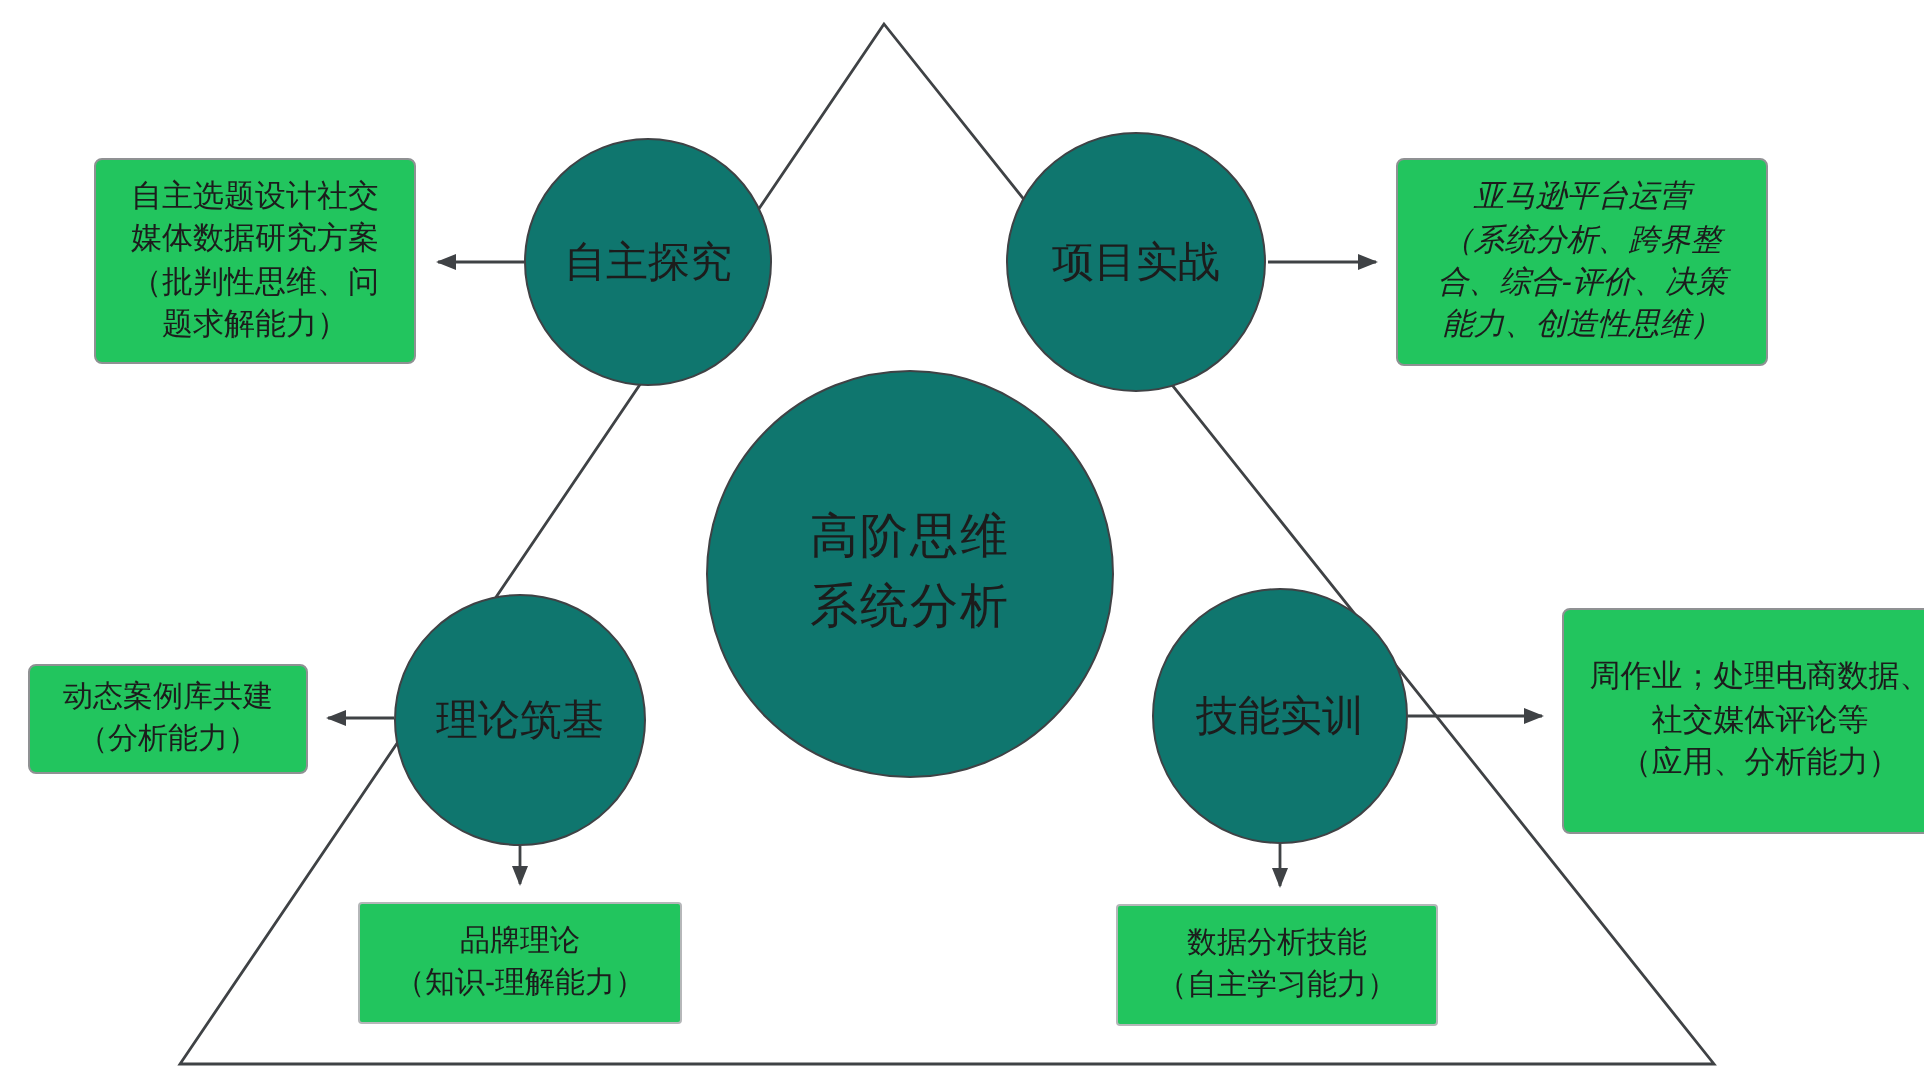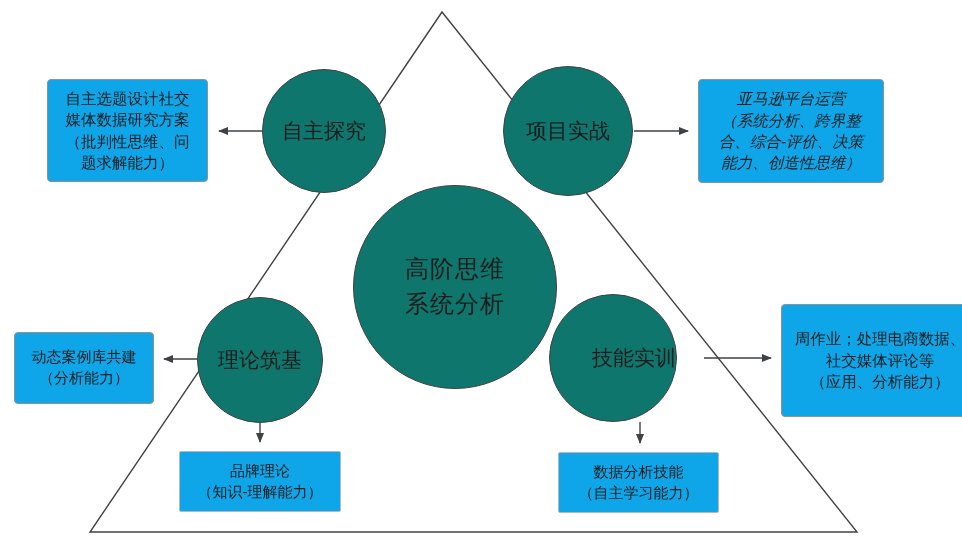--- a/index.html
+++ b/index.html
@@ -28,41 +28,41 @@
     align-items: center;
     justify-content: center;
     text-align: center;
     z-index: 2;
     color: #1c1c1c;
   }
   #circle-center { left: 353px; top: 185px; width: 204px; height: 204px; font-size: 24px; line-height: 1.45; letter-spacing: 1px; }
   #circle-explore { left: 262px; top: 69px;  width: 124px; height: 124px; font-size: 21px; }
   #circle-project { left: 503px; top: 66px;  width: 130px; height: 130px; font-size: 21px; }
   #circle-theory  { left: 197px; top: 297px; width: 126px; height: 126px; font-size: 21px; justify-content: center; }
-  #circle-skill   { left: 549px; top: 294px; width: 128px; height: 128px; font-size: 21px; justify-content: flex-end; }
+  #circle-skill   { left: 576px; top: 294px; width: 128px; height: 128px; font-size: 21px; }
   
   .label-box {
     position: absolute;
-    background: #0ea5e9;
+    background: #22c55e;
     border: 1.3px solid #8f9193;
     border-radius: 4px;
     display: flex;
     flex-direction: column;
     align-items: center;
     justify-content: center;
     text-align: center;
     z-index: 2;
     font-size: 15.5px;
     line-height: 1.38;
     color: #1c1c1c;
   }
   .label-box.light { border-color: #b5b7b9; border-radius: 2px; }
   #box-explore { left: 47px;  top: 79px;  width: 161px; height: 103px; padding: 2px 12px; }
   #box-project { left: 698px; top: 79px;  width: 186px; height: 104px; padding: 18px 16px; font-style: italic; }
-  #box-theory-side { left: 14px;  top: 332px; width: 140px; height: 72px;  padding: 2px 10px; font-size: 15px; }
+  #box-theory-side { left: 14px;  top: 332px; width: 140px; height: 55px;  padding: 2px 10px; font-size: 15px; }
   #box-theory-bottom { left: 179px; top: 451px; width: 162px; height: 61px; padding: 2px 8px; font-size: 15px; }
   #box-skill-side { left: 781px; top: 304px; width: 198px; height: 113px; padding: 2px 10px; }
   #box-skill-bottom { left: 558px; top: 452px; width: 161px; height: 61px; padding: 2px 8px; font-size: 15px; }
   .box-title, .box-sub { display: block; }
 </style>
 </head>
 <body>
 
 <div class="stage">
 

